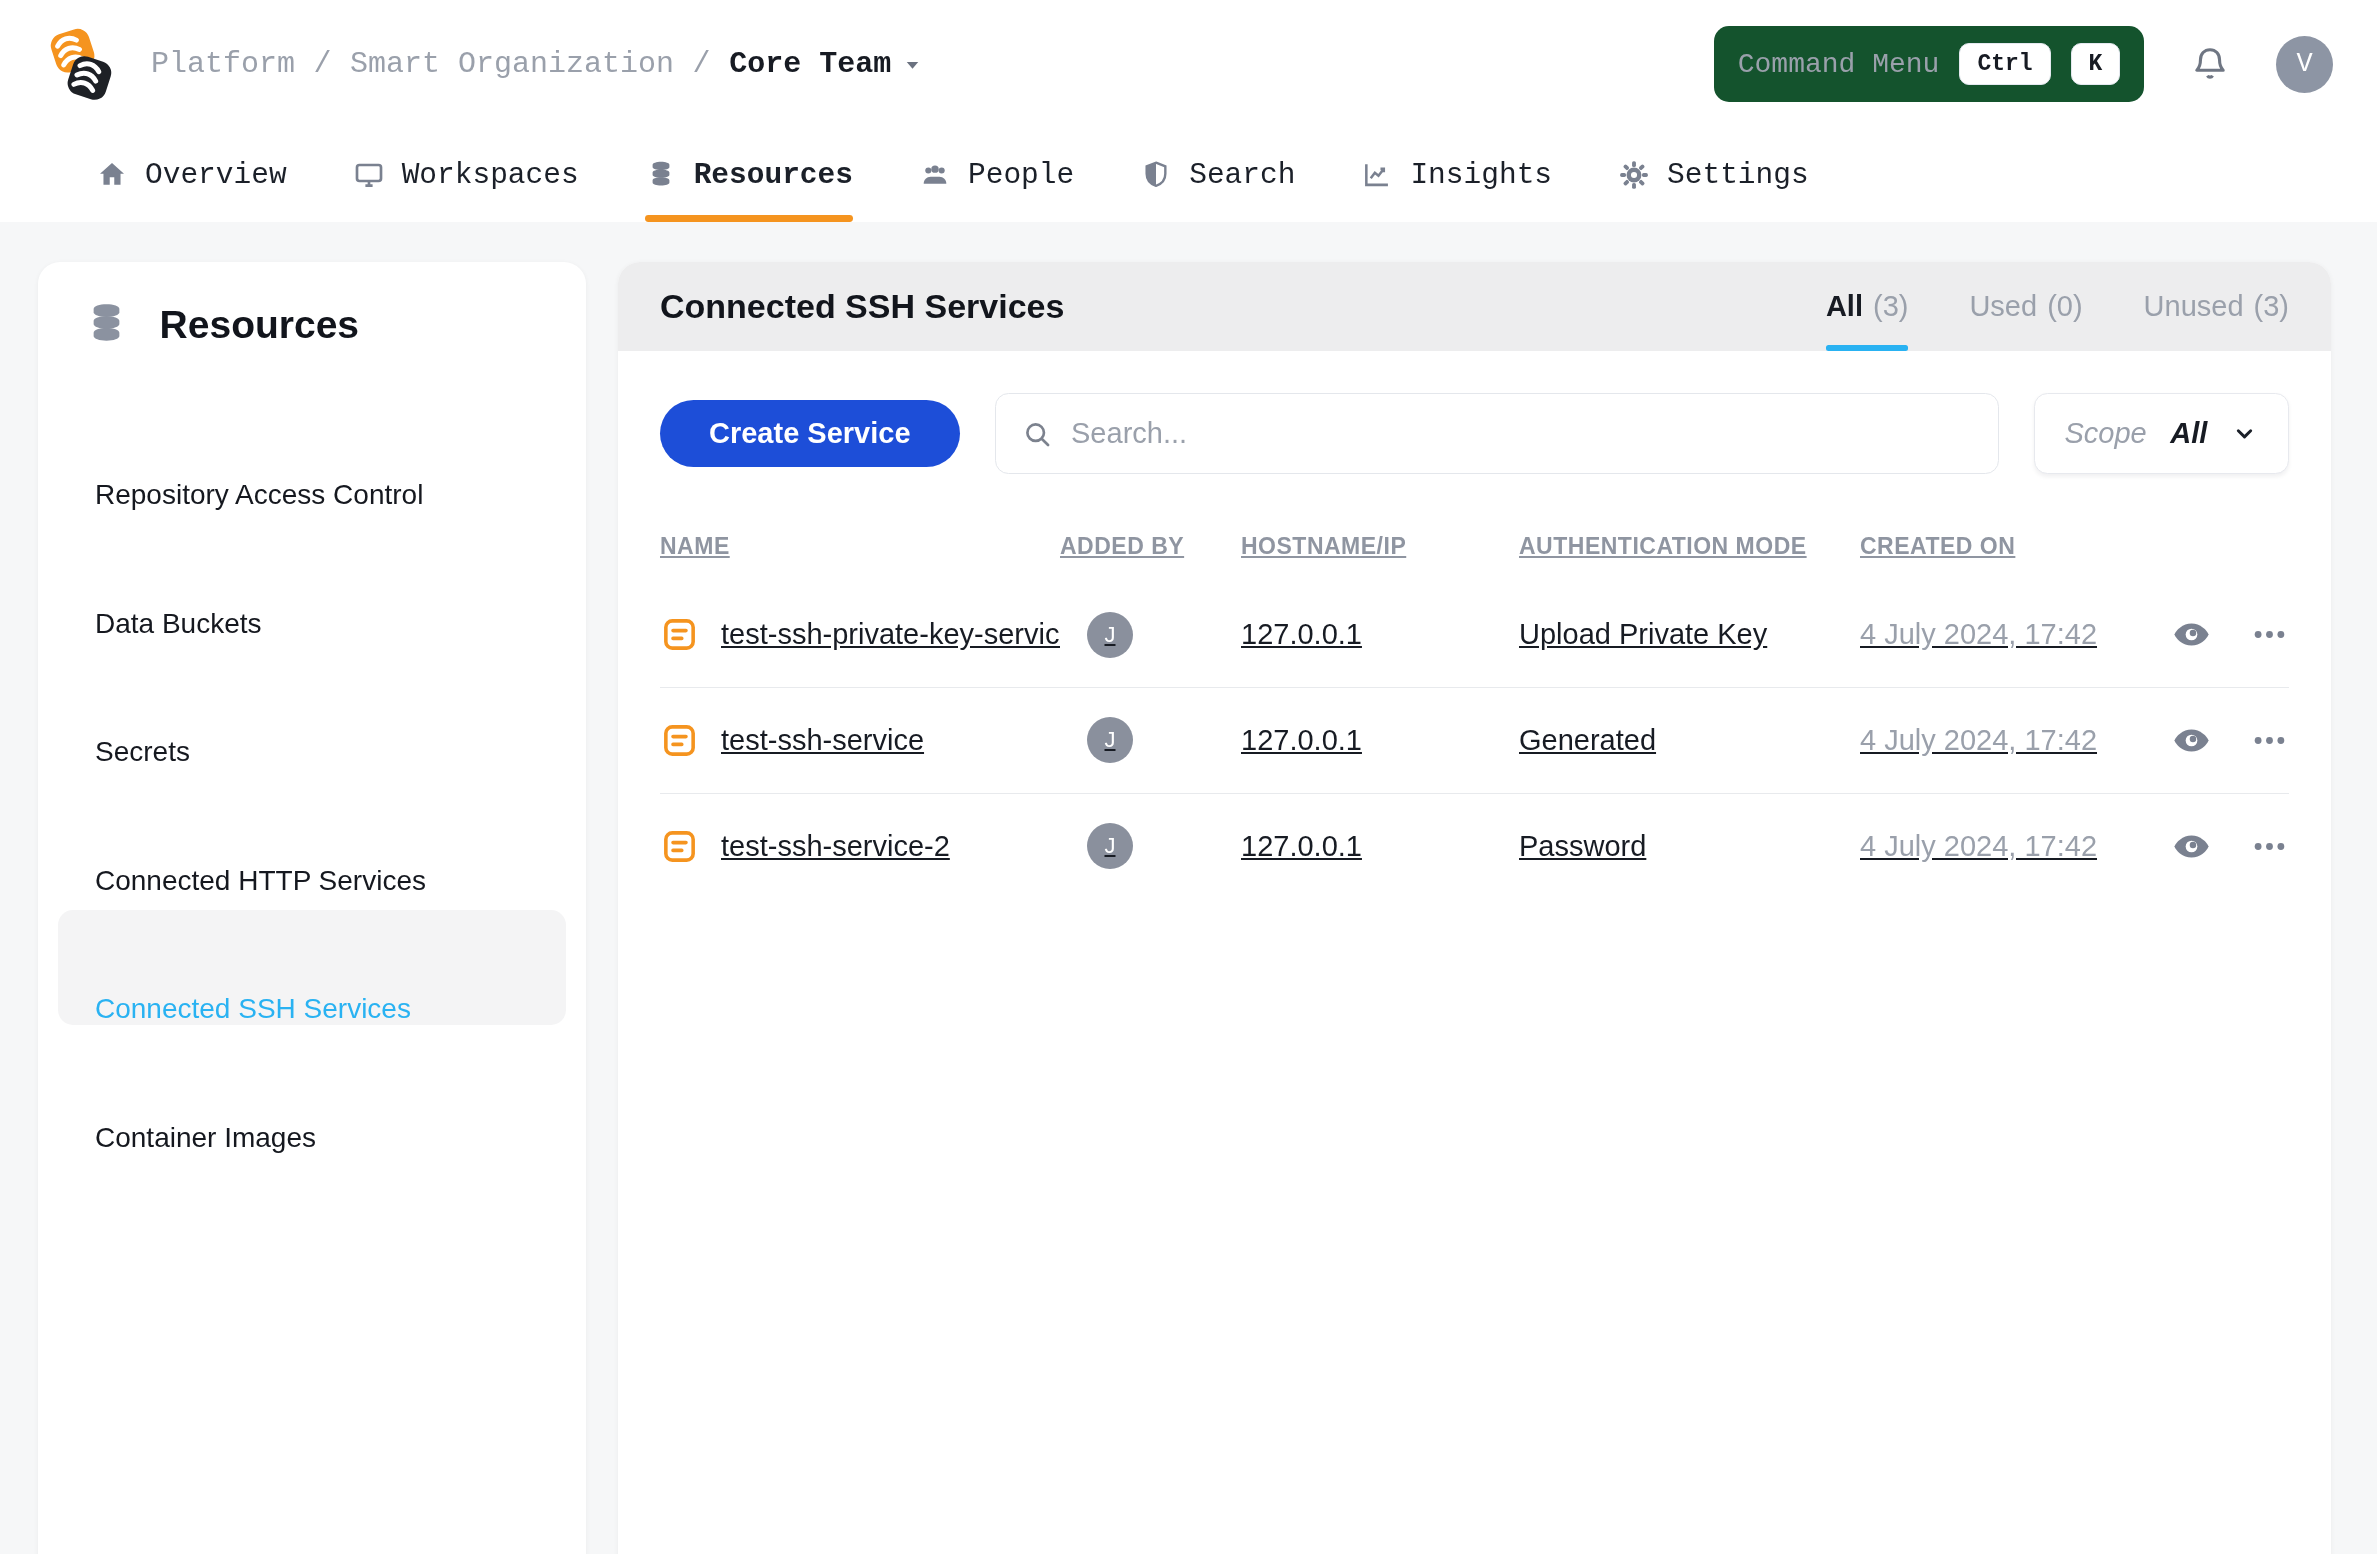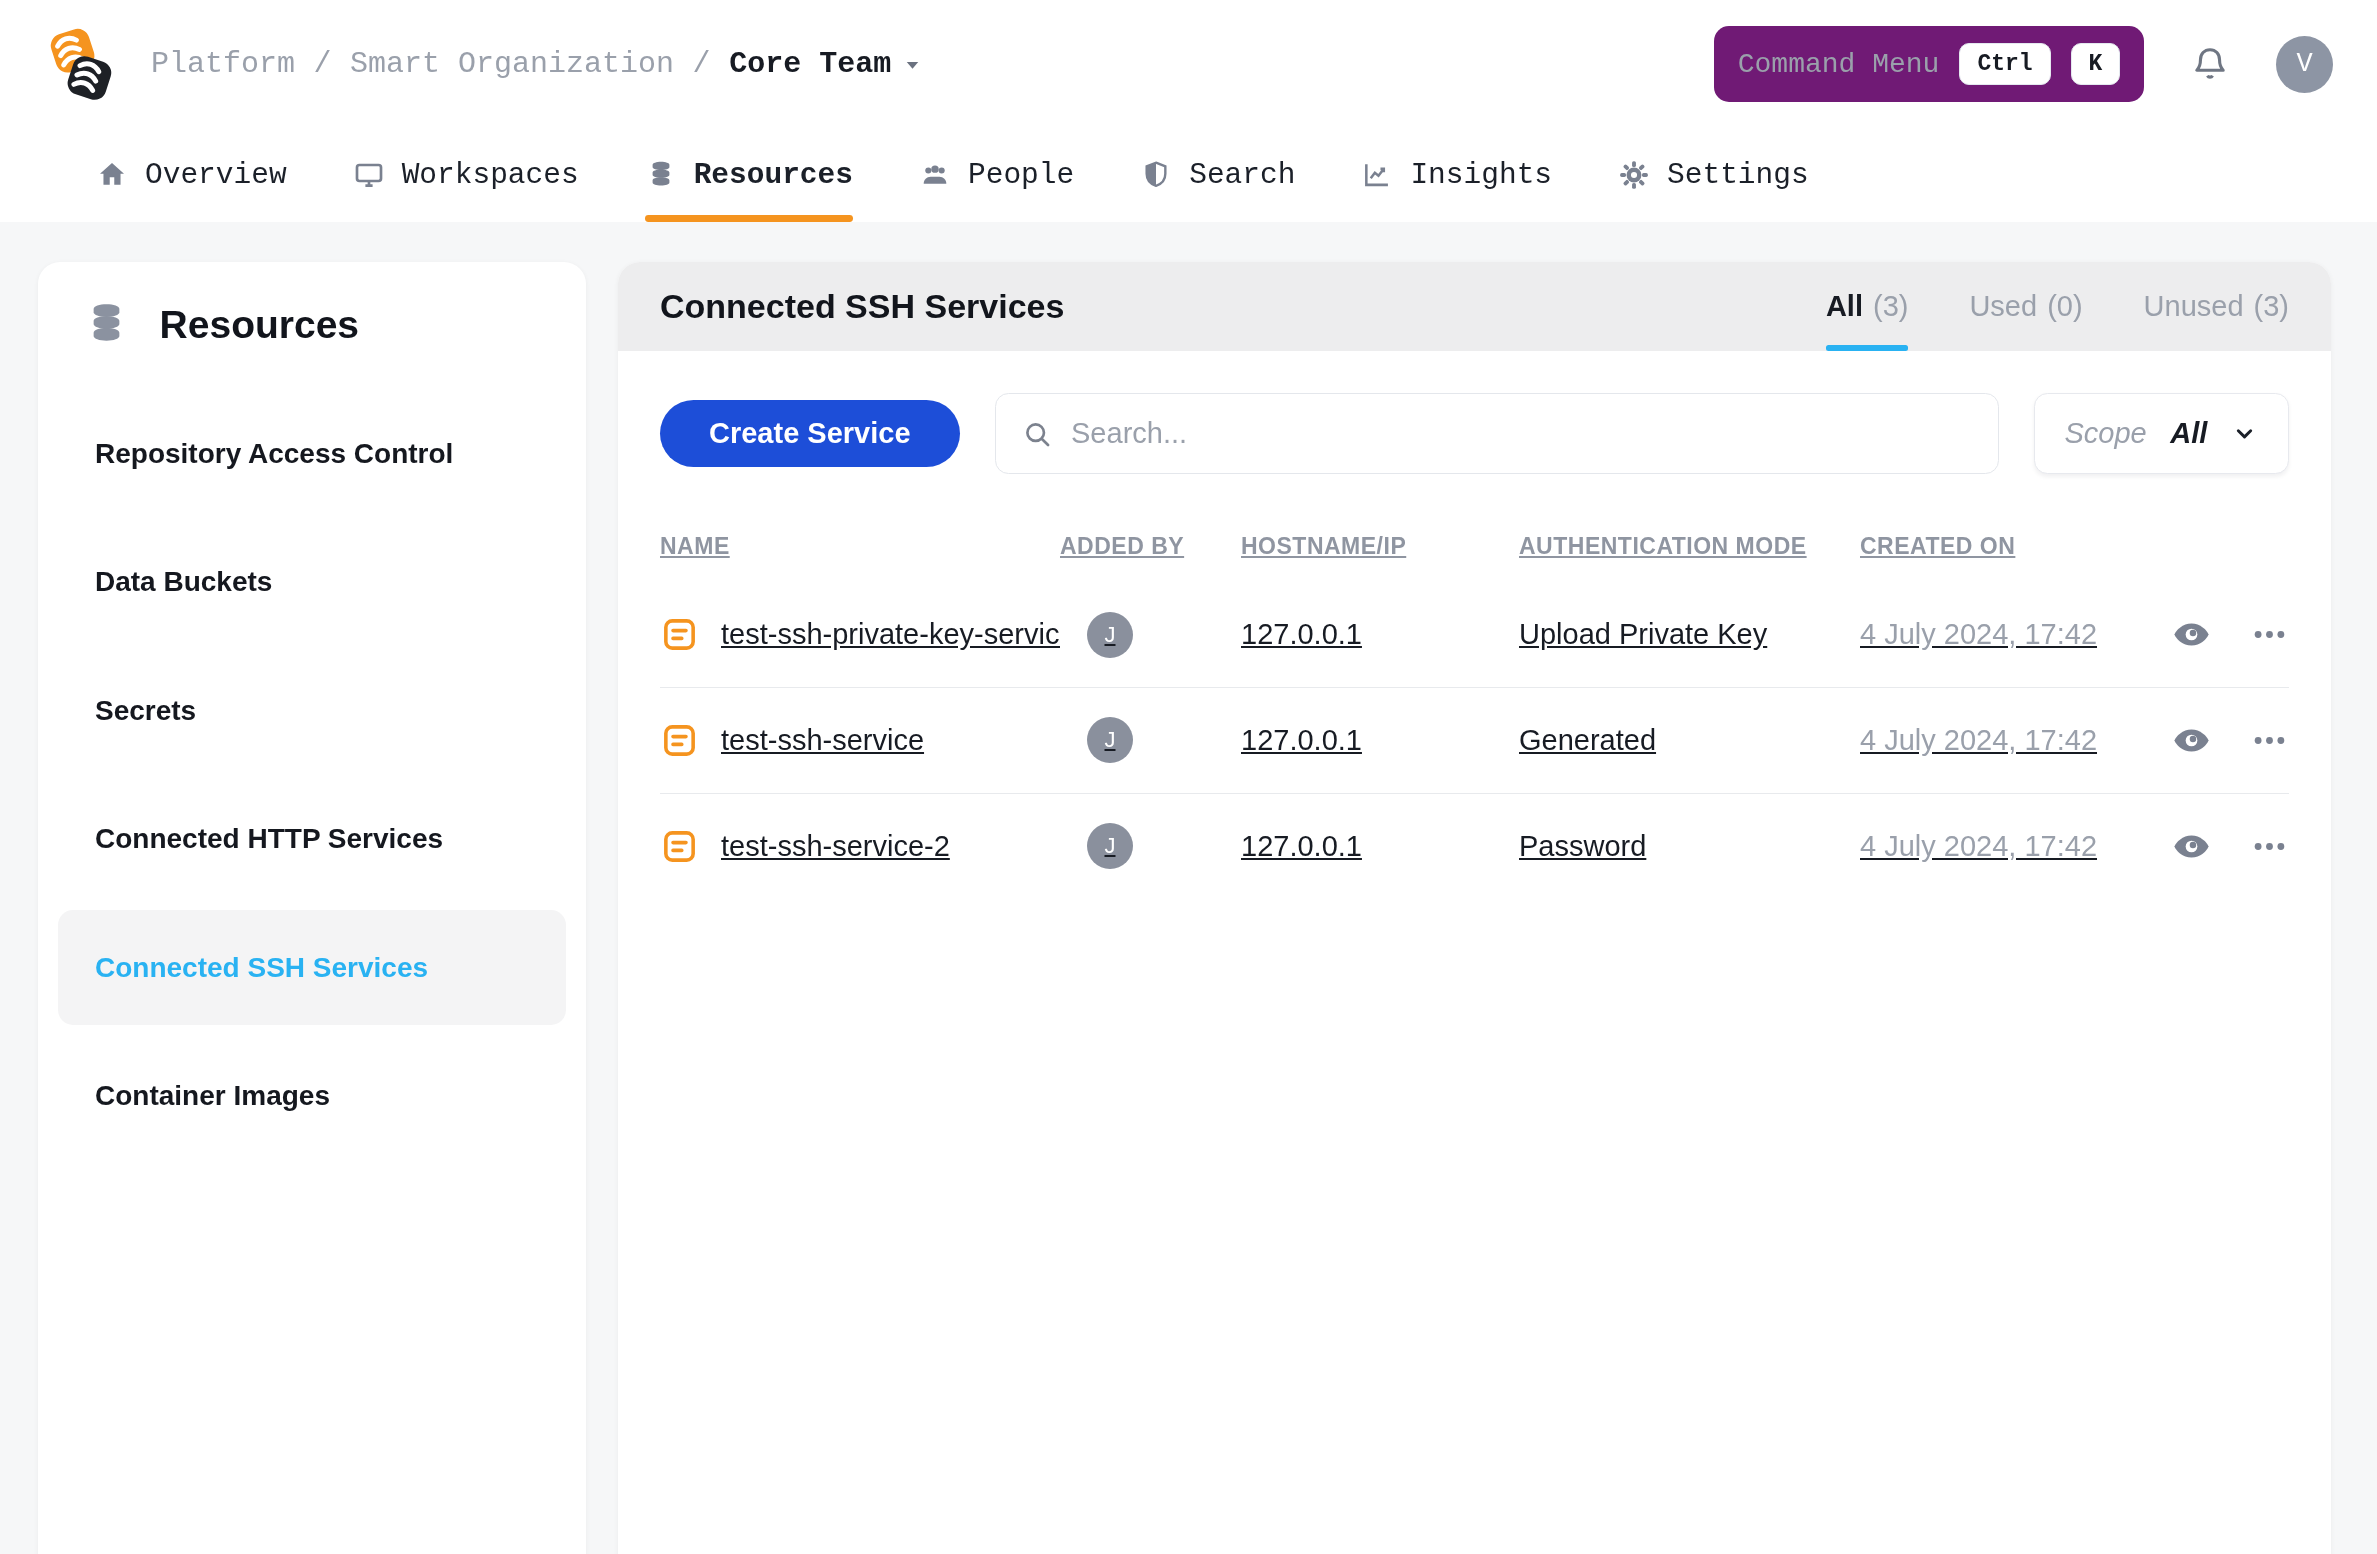--- a/index.html
+++ b/index.html
@@ -9,21 +9,21 @@
   
   .topbar { background:#fff; padding:0 44px;font-family:Liberation Mono, monospace; }
   .topbar-row1 { display:flex; align-items:center; height:128px; }
   .logo { width:73px; height:79px; flex:0 0 auto; }
   .breadcrumb { display:flex; align-items:center; gap:18.5px; margin-left:34px;
     font-size:30px; color:#9aa0ab; }
   .crumb-current { color:#171b23; font-weight:700; display:flex; align-items:center; gap:8.4px; }
   .caret-down svg { width:25px; height:25px; color:#6b7280; display:block; }
 
   .topbar-right { margin-left:auto; display:flex; align-items:center; gap:44px; }
-  .cmd-menu { background:#701a75; border-radius:15px; padding:17px 23.6px;
+  .cmd-menu { background:#14532d; border-radius:15px; padding:17px 23.6px;
     display:flex; align-items:center; gap:20px; font-size:28px; color:#9aa0ab; cursor:pointer; }
   .kbd { background:#fff; border:1.7px solid #e4e8ef; border-radius:10px;
     padding:6.7px 17px; font-size:23px; font-weight:600; color:#171b23; }
   .bell svg { width:44px; height:44px; color:#6f7683; display:block; }
   .avatar-top { width:57px; height:57px; border-radius:50%; background:#8d95a4;
     color:#fff; font-size:27px; display:flex; align-items:center; justify-content:center; cursor:pointer; }
 
   
   .nav { display:flex; align-items:stretch; gap:66px; padding:0 52px; height:94px; }
   .nav-tab { display:flex; align-items:center; gap:17px; font-size:29.5px; font-weight:500;
@@ -35,22 +35,22 @@
 
   
   .page { display:flex; gap:32px; padding:40px 46px 0 38px; height:1332px; }
   .card { background:#fff; border-radius:22px; box-shadow:0 1.7px 5px rgba(20,24,34,.05); }
 
   
   .sidebar { width:548px; flex:0 0 auto; padding:37px 20px 0; height:1349px; }
   .sb-head { display:flex; align-items:center; gap:29px; padding:0 23.6px; margin-bottom:46px; }
   .sb-head svg { width:49px; height:51px; color:#8b92a0; display:block; }
   .sb-title { font-size:39px; font-weight:600; color:#12151c; }
-  .sb-item { height:115px; margin:13.5px 0; display:flex; align-items:center;
-    padding-left:37px; font-size:28px; font-weight:700; color:#15181f;
+  .sb-item { height:115px; margin:13.5px 0; display:flex; align-items:flex-end;
+    padding-left:37px; font-size:28px; font-weight:400; color:#15181f;
     border-radius:15px; cursor:pointer; }
   .sb-item.active { background:#f4f4f5; color:#29b2f2; }
 
   
   .main { flex:1; height:1349px; display:flex; flex-direction:column; }
   .main-head { height:89px; background:#ededee; border-radius:22px 22px 0 0;
     display:flex; align-items:center; padding:0 42px; }
   .main-title { font-size:34px; font-weight:700; color:#12151c; }
   .filter-tabs { margin-left:auto; display:flex; gap:61px; height:100%; }
   .ftab { display:flex; align-items:center; gap:10px; font-size:29px; color:#9aa0ab;

